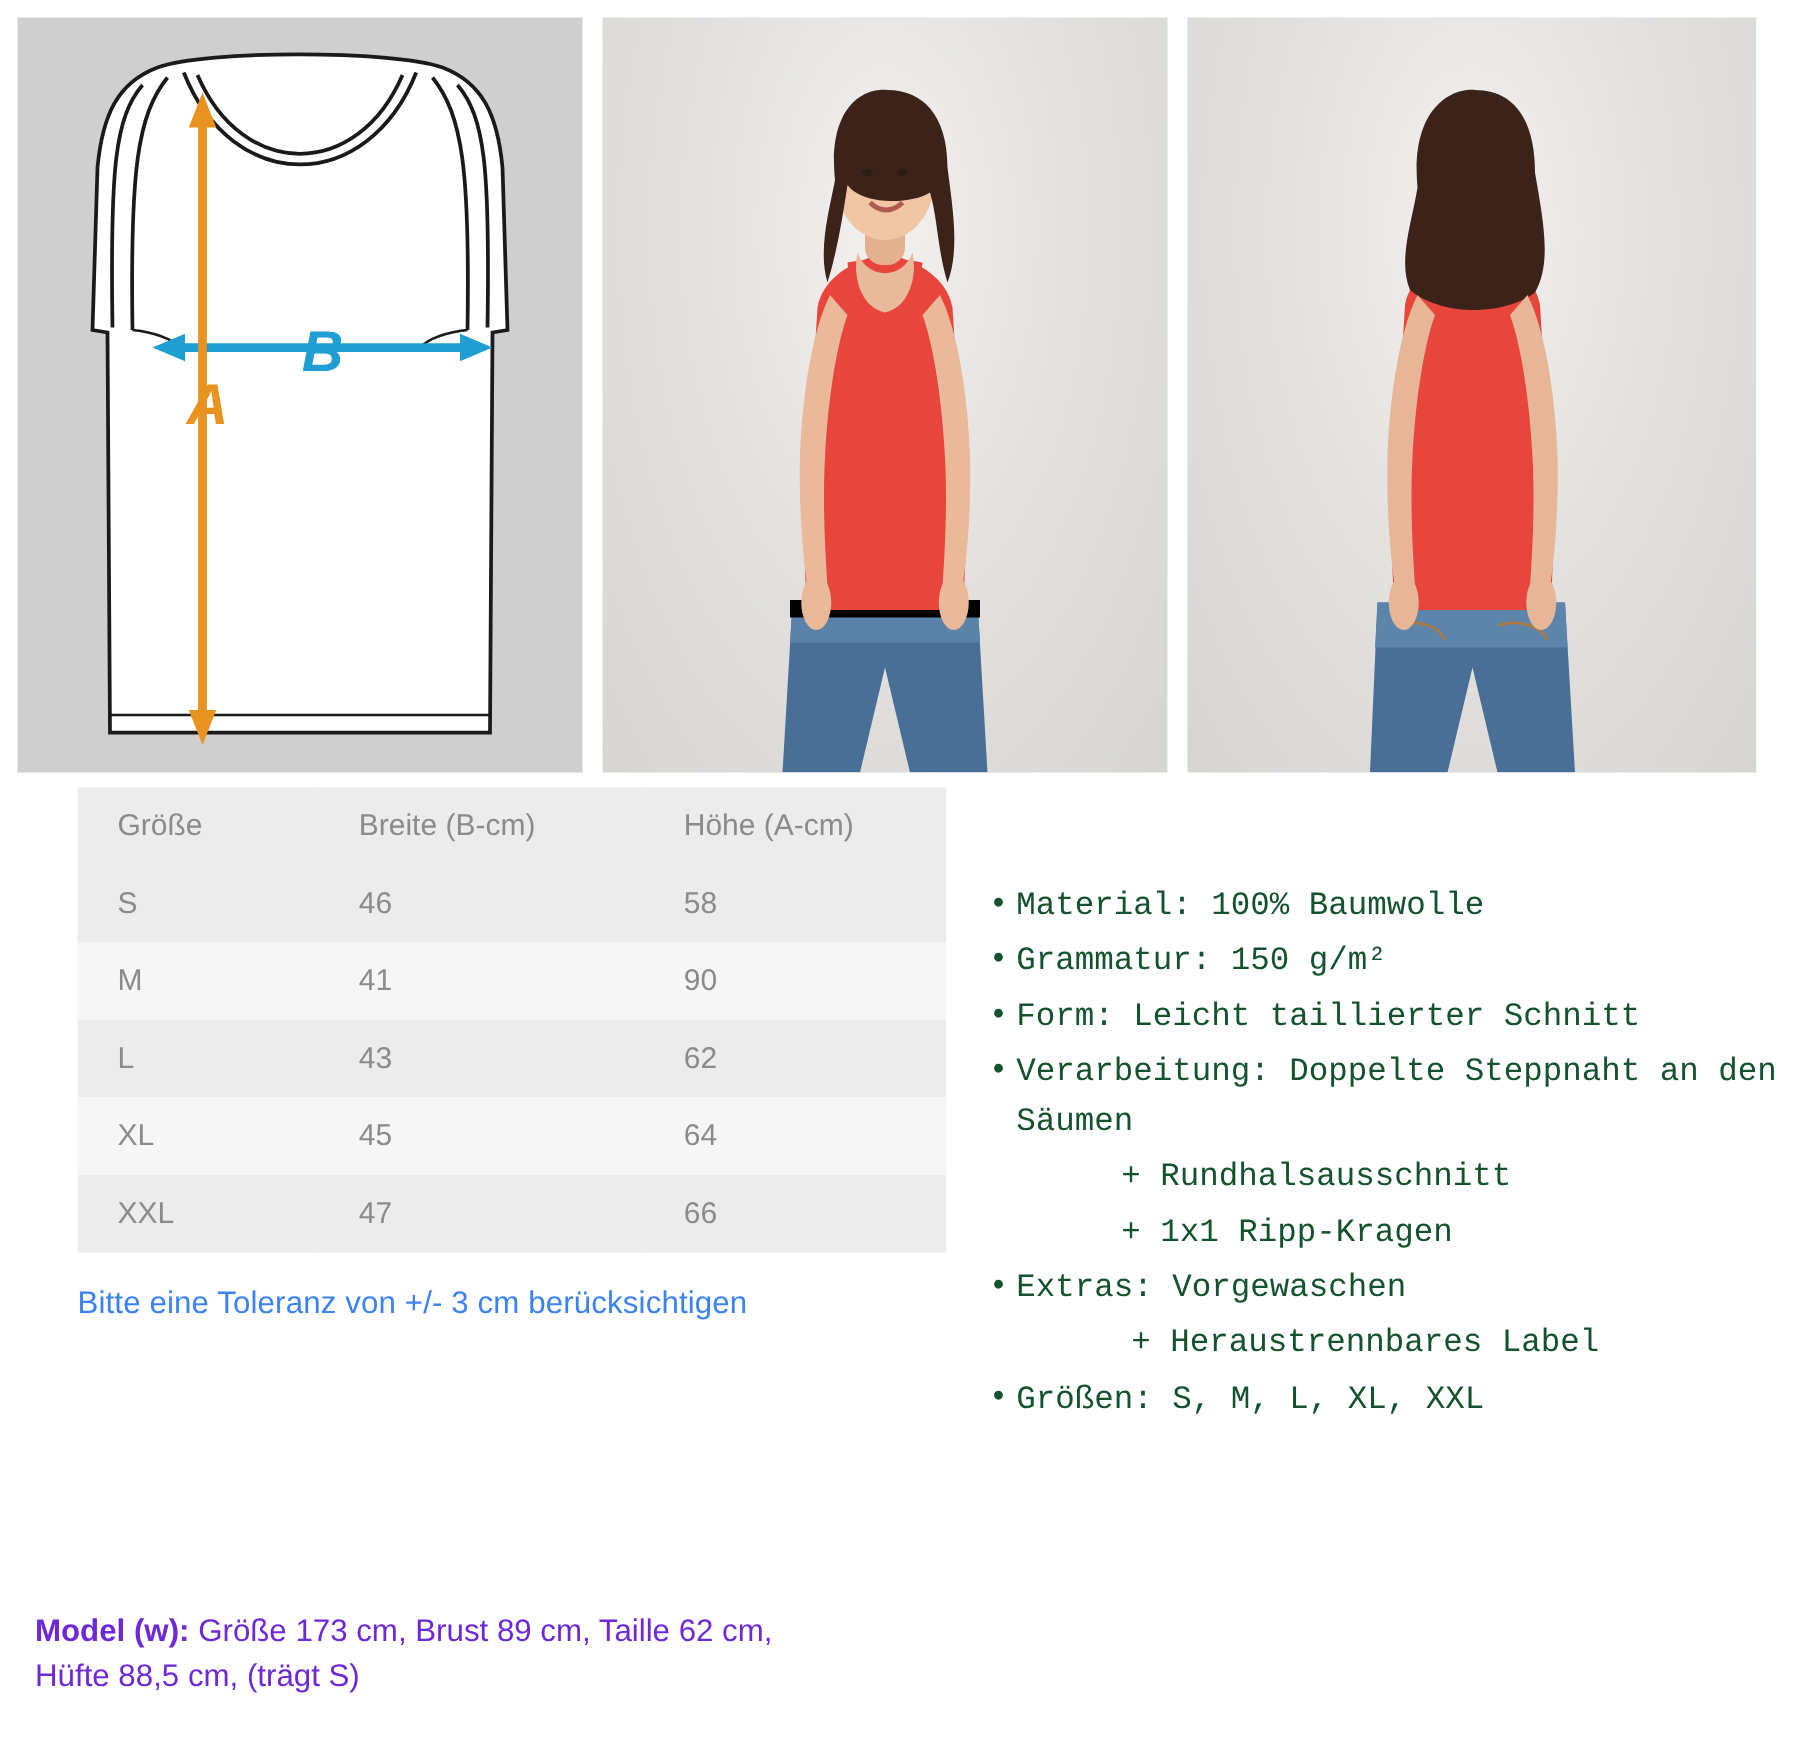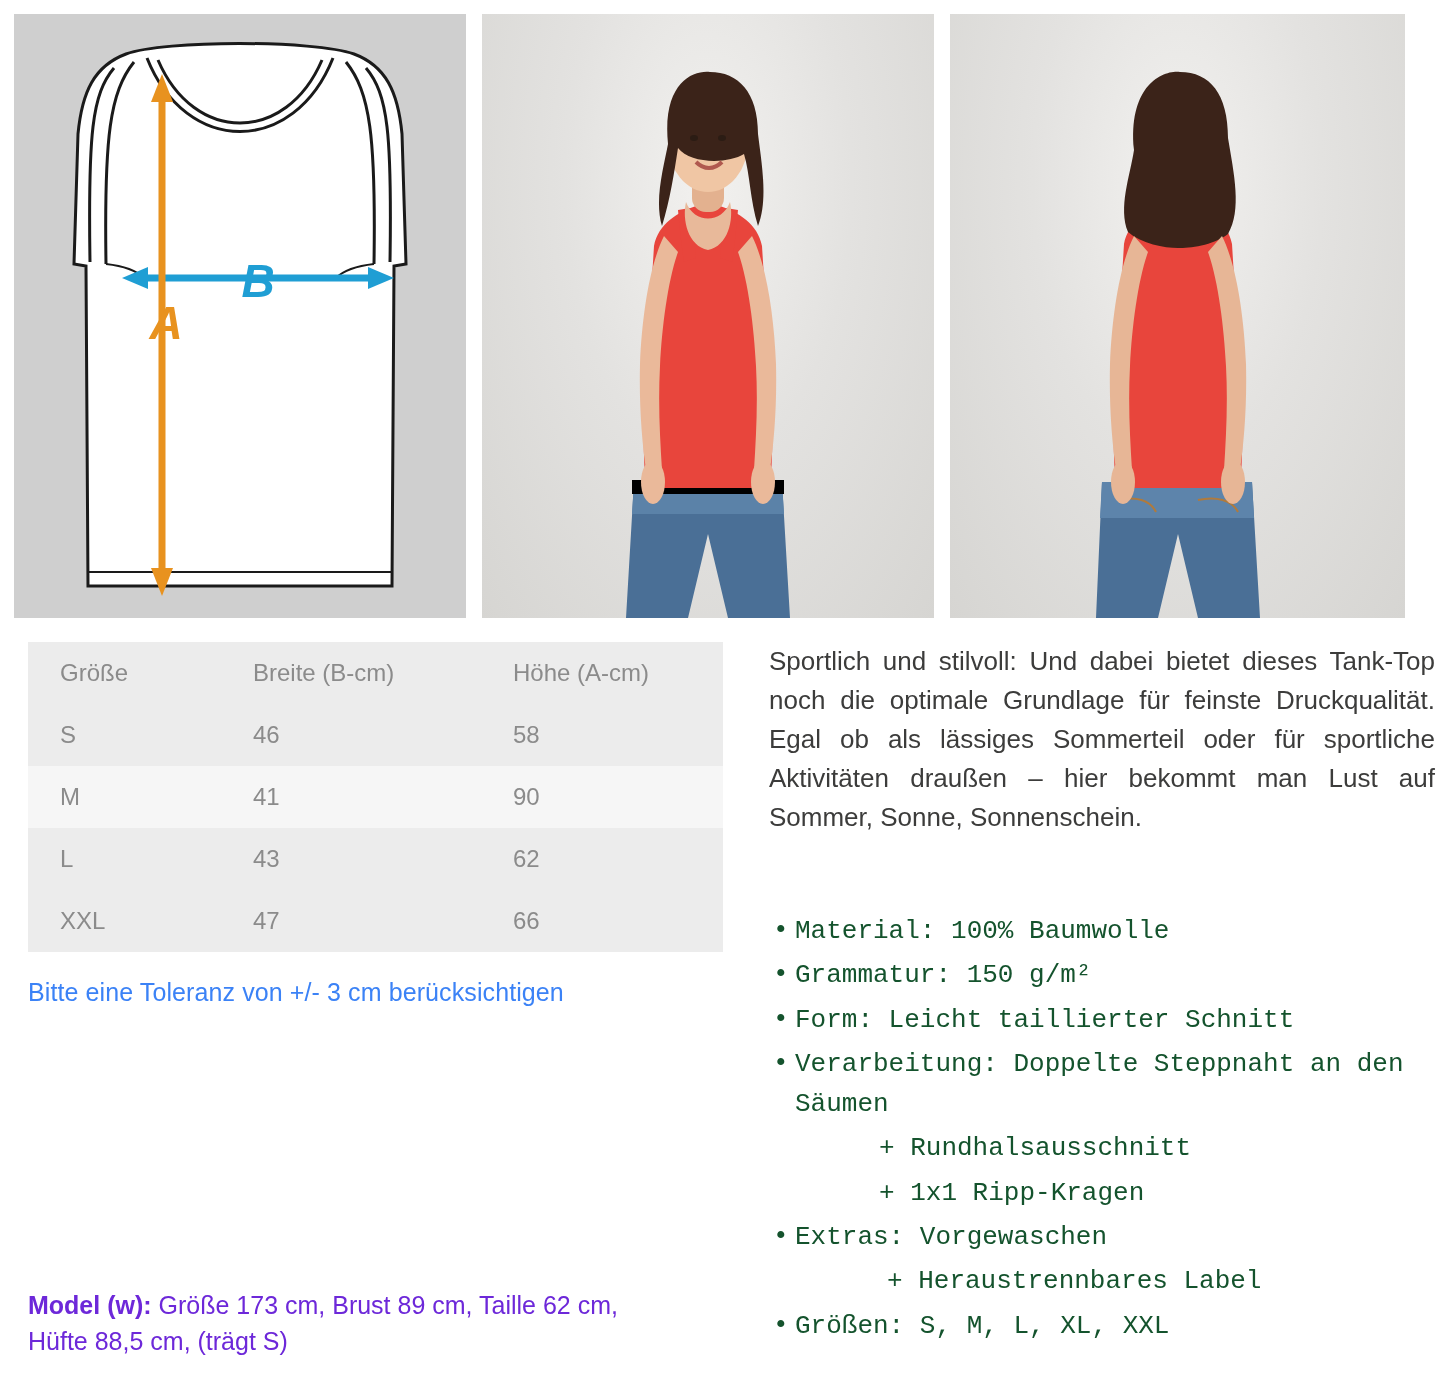--- a/index.html
+++ b/index.html
@@ -39,22 +39,23 @@
     position: absolute;
     inset: 0;
     background:
       radial-gradient(ellipse at 50% 28%, #f2f1ef 0%, #e3e2e0 45%, #d6d5d2 100%);
   }
   .model-svg { position: absolute; left: 0; top: 0; }
 
   
   .lower {
     display: flex;
-    padding: 24px 14px 0 14px;
+    padding: 12px 14px 0 14px;
     box-sizing: border-box;
+    margin-left: 34px;
   }
   .left-col { width: 725px; box-sizing: border-box; padding-left: 14px; }
   .right-col { width: 696px; box-sizing: border-box; padding-left: 30px; }
 
   
   table.size-table {
     border-collapse: collapse;
     width: 695px;
     table-layout: fixed;
   }
@@ -280,33 +281,37 @@
         <tr class="even">
           <td>M</td>
           <td>41</td>
           <td>90</td>
         </tr>
         <tr class="odd">
           <td>L</td>
           <td>43</td>
           <td>62</td>
         </tr>
+        <tr class="even">
+          <td>XL</td>
+          <td>45</td>
+          <td>64</td>
+        </tr>
         <tr class="odd">
           <td>XXL</td>
           <td>47</td>
           <td>66</td>
         </tr>
       </tbody>
     </table>
 
     <div class="tolerance">Bitte eine Toleranz von +/- 3 cm berücksichtigen</div>
   </div>
 
   <div class="right-col">
-    <p class="desc">Sportlich und stilvoll: Und dabei bietet dieses Tank-Top noch die optimale Grundlage für feinste Druckqualität. Egal ob als lässiges Sommerteil oder für sportliche Aktivitäten draußen – hier bekommt man Lust auf Sommer, Sonne, Sonnenschein.</p>
 
     <ul class="features">
       <li class="bulleted">Material: 100% Baumwolle</li>
       <li class="bulleted">Grammatur: 150 g/m²</li>
       <li class="bulleted">Form: Leicht taillierter Schnitt</li>
       <li class="bulleted">Verarbeitung: Doppelte Steppnaht an den Säumen</li>
       <li class="sub">+ Rundhalsausschnitt</li>
       <li class="sub">+ 1x1 Ripp-Kragen</li>
       <li class="bulleted">Extras: Vorgewaschen</li>
       <li class="sub2">+ Heraustrennbares Label</li>

